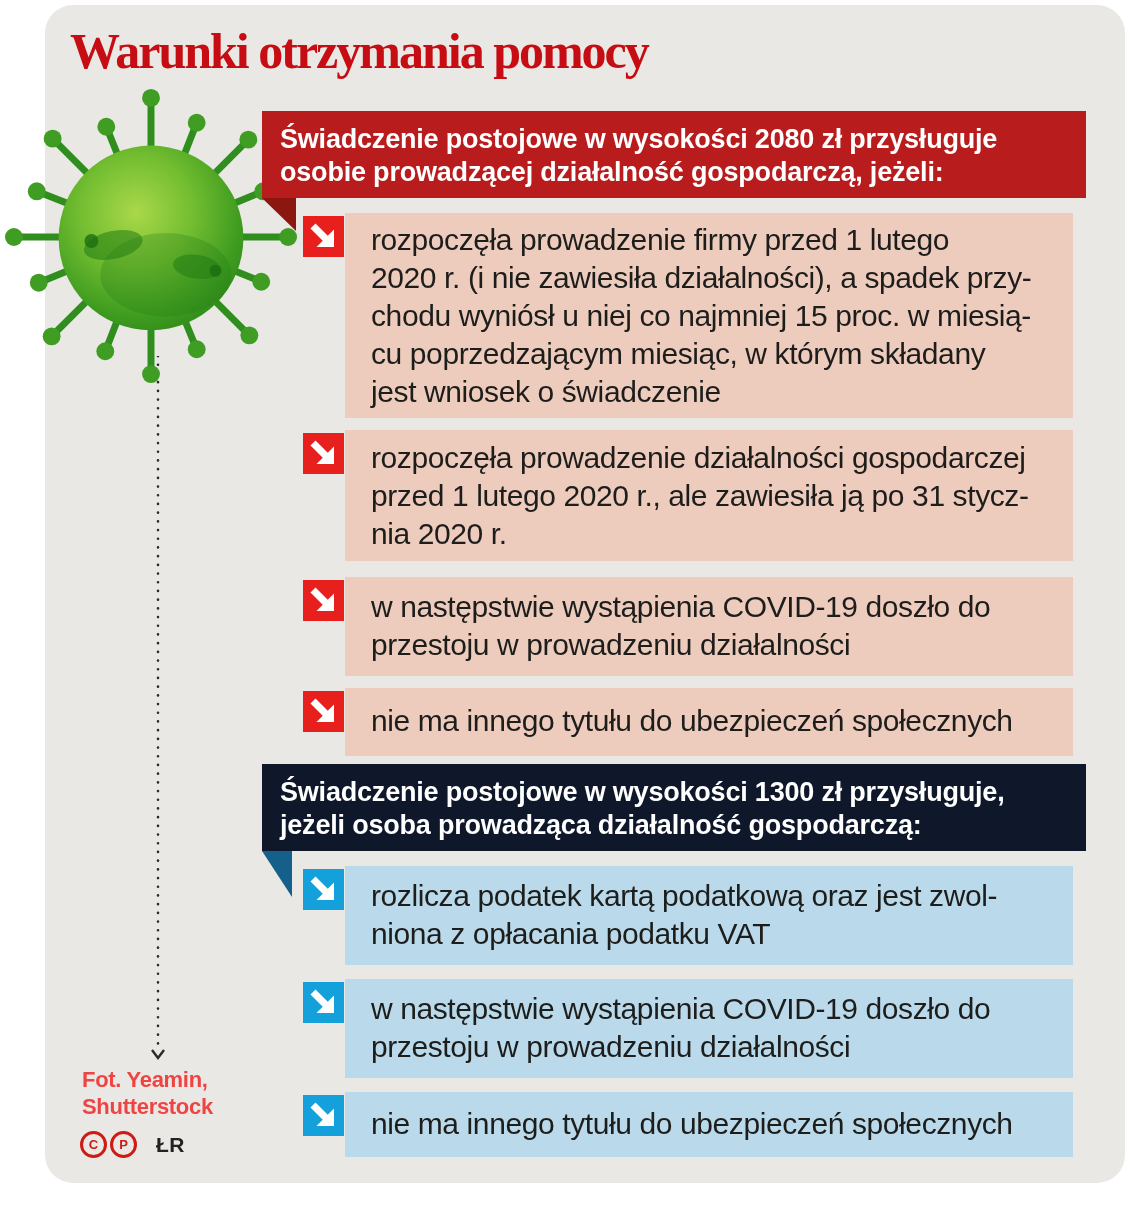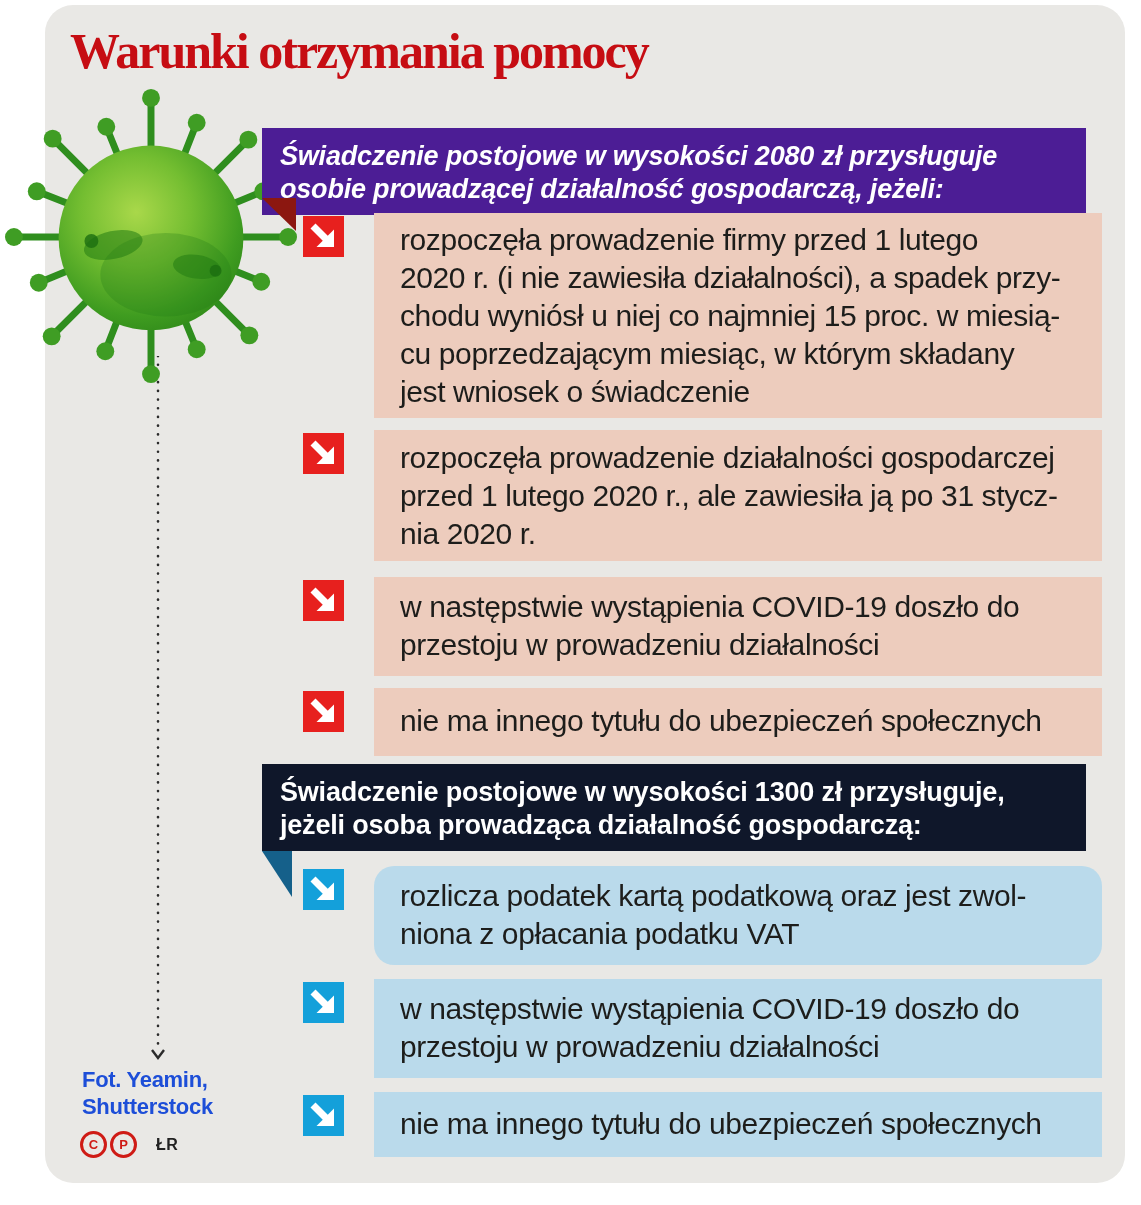--- a/index.html
+++ b/index.html
@@ -14,54 +14,54 @@
          font-size:50px;line-height:82px;letter-spacing:-2px;color:#c60d13;
          white-space:nowrap;}
 
   .virus{position:absolute;left:2px;top:88px;width:298px;height:298px;z-index:2;}
 
   .connector{position:absolute;left:150px;top:356px;width:16px;height:706px;z-index:1;}
 
   .sec-header{position:absolute;left:262px;width:824px;height:87px;box-sizing:border-box;
               padding:12px 8px 0 18px;color:#ffffff;font-weight:bold;
               font-size:27px;line-height:33px;letter-spacing:-0.2px;white-space:pre-line;z-index:3;}
-  #hdr-red{top:128px;background:#4c1d95;font-style:italic;}
+  #hdr-red{top:111px;background:#b91c1c;}
   #hdr-blue{top:764px;background:#0f172a;}
 
   .fold{position:absolute;z-index:3;}
   #fold-red{left:262px;top:198px;}
   #fold-blue{left:262px;top:851px;}
 
-  .note{position:absolute;left:374px;width:728px;box-sizing:border-box;
+  .note{position:absolute;left:345px;width:728px;box-sizing:border-box;
         padding:10px 4px 0 26px;color:#1d1d1b;font-size:30px;line-height:38px;
         letter-spacing:-0.4px;white-space:pre-line;z-index:3;}
   .note.pink{background:#edccbd;}
   .note.blue{background:#badaeb;}
   #p1{top:213px;height:205px;padding-top:8px;}
   #p2{top:430px;height:131px;padding-top:9px;}
   #p3{top:577px;height:99px;padding-top:11px;}
   #p4{top:688px;height:68px;padding-top:14px;}
-  #b1{top:866px;height:99px;padding-top:11px;border-radius:20px;}
+  #b1{top:866px;height:99px;padding-top:11px;}
   #b2{top:979px;height:99px;padding-top:11px;}
   #b3{top:1092px;height:65px;padding-top:13px;}
 
   .arrow-box{position:absolute;left:303px;width:41px;height:41px;z-index:3;}
   .arrow-box.red{background:#e7201e;}
   .arrow-box.blue{background:#14a0da;}
   #a-p1{top:216px;} #a-p2{top:433px;} #a-p3{top:580px;} #a-p4{top:691px;}
   #a-b1{top:869px;} #a-b2{top:982px;} #a-b3{top:1095px;}
   .arrow-box svg{display:block;width:41px;height:41px;}
 
   .credit{position:absolute;left:82px;top:1066px;font-weight:bold;font-size:22px;
-          line-height:27px;letter-spacing:-0.3px;color:#1d4ed8;white-space:pre-line;z-index:3;}
+          line-height:27px;letter-spacing:-0.3px;color:#ef4444;white-space:pre-line;z-index:3;}
   .stamp-row{position:absolute;left:80px;top:1131px;display:flex;align-items:center;z-index:3;}
   .ring{width:21px;height:21px;border:3px solid #cf1b15;border-radius:50%;
         display:inline-flex;align-items:center;justify-content:center;
         color:#cf1b15;font-weight:bold;font-size:13px;margin-right:3px;background:transparent;}
-  .initials{margin-left:16px;color:#222222;font-weight:bold;font-size:16px;letter-spacing:0.5px;}
+  .initials{margin-left:16px;color:#222222;font-weight:bold;font-size:21px;letter-spacing:0.5px;}
 </style>
 </head>
 <body>
 
 <div class="card"></div>
 
 <div class="title">Warunki otrzymania pomocy</div>
 
 <svg class="virus" viewBox="0 0 300 300">
   <defs>

